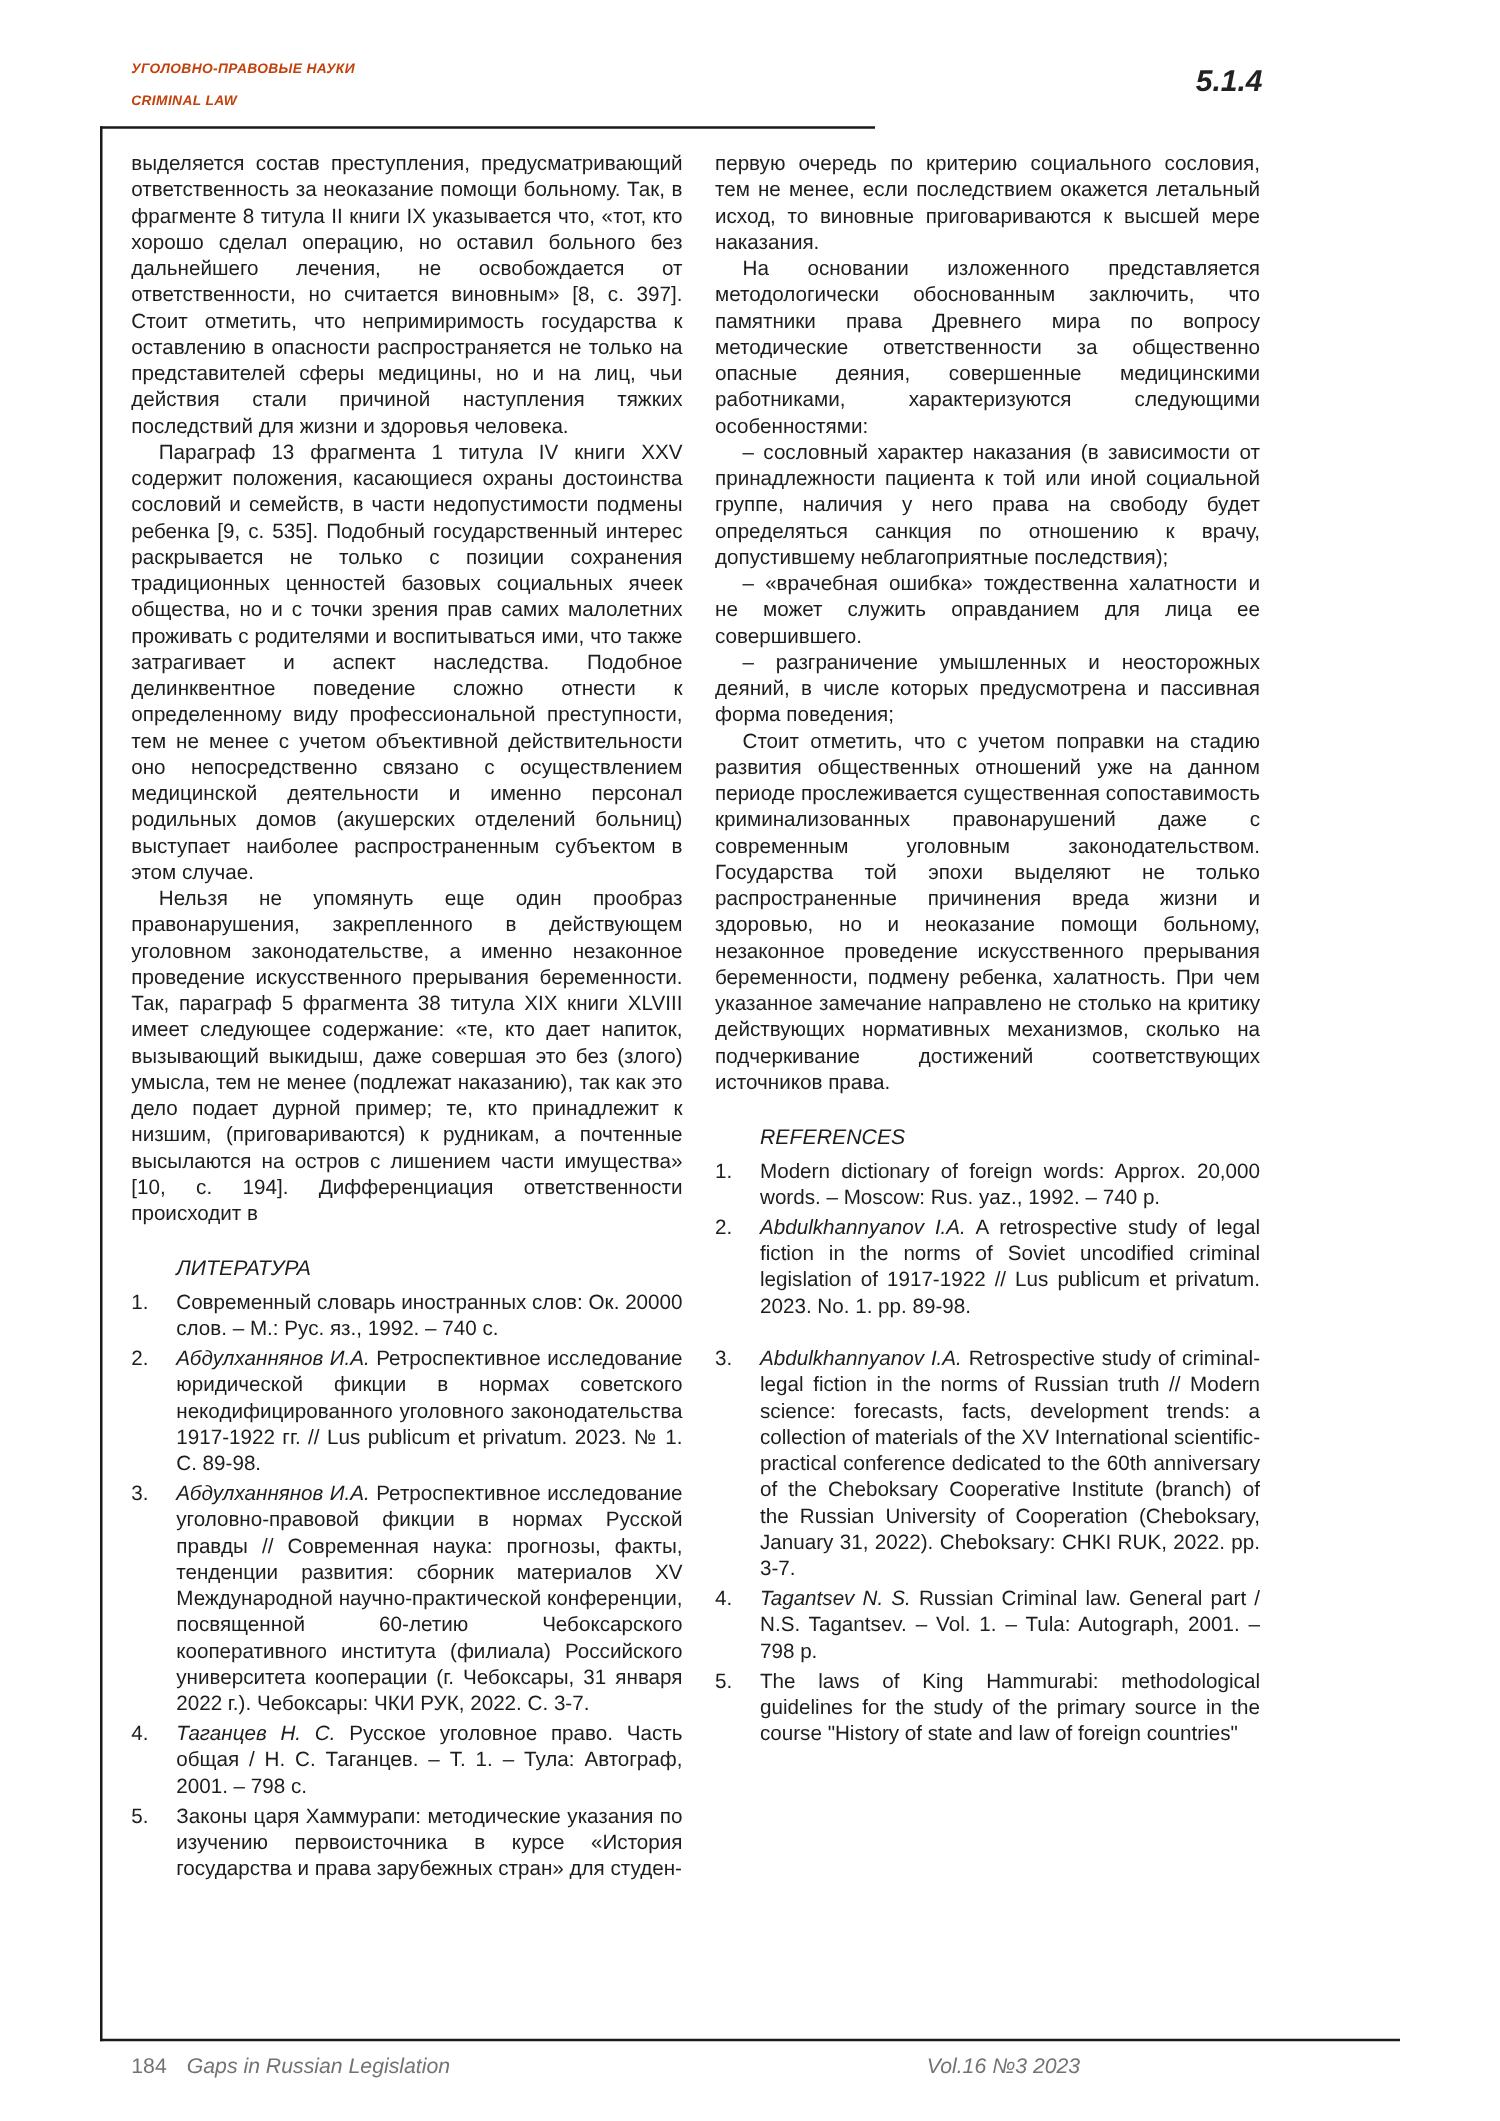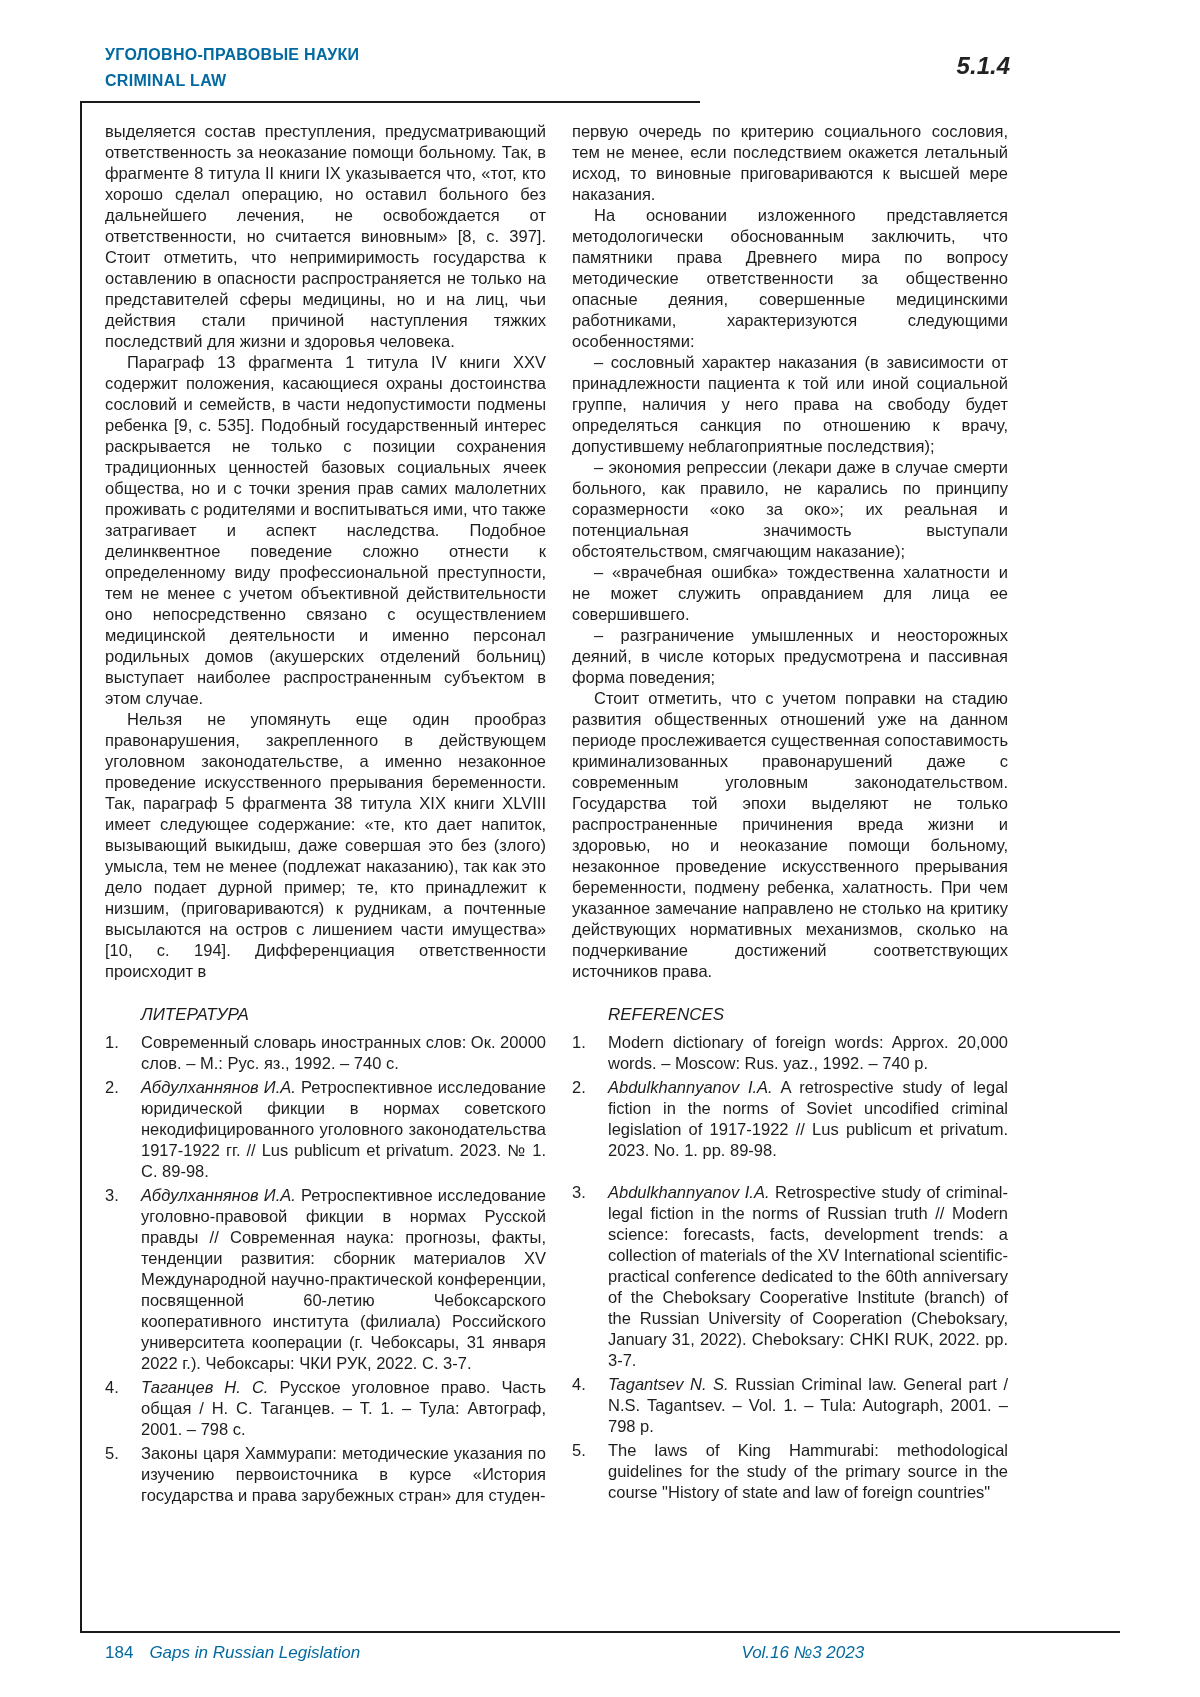--- a/index.html
+++ b/index.html
@@ -12,22 +12,22 @@
     font-family:"Liberation Sans", sans-serif;
     overflow:hidden;
   }
 
   
   .page-header {
     position:absolute; left:105px; top:42px; right:190px;
     display:flex; justify-content:space-between; align-items:flex-start;
   }
   .section-ru, .section-en {
-    font-size:16px; font-weight:bold; 
-    line-height:26px; letter-spacing:0.3px; color:#0369a1;
+    font-size:11px; font-weight:bold; font-style:italic;
+    line-height:26px; letter-spacing:0.3px; color:#c2410c;
   }
   .header-code {
     font-size:24px; font-weight:bold; font-style:italic; color:#222;
     margin-top:10px;
   }
 
   
   .rule { position:absolute; background:#1a1a1a; }
   .rule-top   { left:80px; top:101px; width:620px;  height:2px; }
   .rule-left  { left:80px; top:101px; width:2px;    height:1532px; }
@@ -60,21 +60,21 @@
   }
   .ref-num  { flex:none; width:36px; }
   .ref-text { flex:1; text-align:justify; }
   .ref-text i { font-style:italic; }
   .refs-en .ref-item:nth-child(3) { margin-top:21px; }
 
   
   .page-footer {
     position:absolute; left:105px; top:1643px; width:903px;
     display:flex; align-items:flex-start;
-    font-size:17px; color:#0369a1;
+    font-size:17px; color:#737373;
   }
   .footer-left  { flex:1.2; display:flex; gap:16px; }
   .page-num     { font-style:normal; }
   .journal-name { font-style:italic; }
   .footer-center{ flex:1; text-align:center; font-style:italic; }
   .footer-right { flex:1.2; text-align:right; font-style:italic; line-height:26px; }
 </style>
 </head>
 <body>
 
@@ -121,21 +121,20 @@
             <span class="ref-text">Законы царя Хаммурапи: методические указания по изучению первоисточника в курсе «История государства и права зарубежных стран» для студен-</span>
           </div>
         </div>
     </section>
 
     <section class="col col-right">
       <div class="paras" lang="ru">
           <p class="">первую очередь по критерию социального сословия, тем не менее, если последствием окажется летальный исход, то виновные приговариваются к высшей мере наказания.</p>
           <p class="indent">На основании изложенного представляется методологически обоснованным заключить, что памятники права Древнего мира по вопросу методические ответственности за общественно опасные деяния, совершенные медицинскими работниками, характеризуются следующими особенностями:</p>
           <p class="indent">– сословный характер наказания (в зависимости от принадлежности пациента к той или иной социальной группе, наличия у него права на свободу будет определяться санкция по отношению к врачу, допустившему неблагоприятные последствия);</p>
-          <p class="indent">– экономия репрессии (лекари даже в случае смерти больного, как правило, не карались по принципу соразмерности «око за око»; их реальная и потенциальная значимость выступали обстоятельством, смягчающим наказание);</p>
           <p class="indent">– «врачебная ошибка» тождественна халатности и не может служить оправданием для лица ее совершившего.</p>
           <p class="indent">– разграничение умышленных и неосторожных деяний, в числе которых предусмотрена и пассивная форма поведения;</p>
           <p class="indent">Стоит отметить, что с учетом поправки на стадию развития общественных отношений уже на данном периоде прослеживается существенная сопоставимость криминализованных правонарушений даже с современным уголовным законодательством. Государства той эпохи выделяют не только распространенные причинения вреда жизни и здоровью, но и неоказание помощи больному, незаконное проведение искусственного прерывания беременности, подмену ребенка, халатность. При чем указанное замечание направлено не столько на критику действующих нормативных механизмов, сколько на подчеркивание достижений соответствующих источников права.</p>
         </div>
       <h2 class="list-heading">REFERENCES</h2>
       <div class="ref-list refs-en" lang="en">
           <div class="ref-item">
             <span class="ref-num">1.</span>
             <span class="ref-text">Modern dictionary of foreign words: Approx. 20,000 words. – Moscow: Rus. yaz., 1992. – 740 p.</span>
           </div>

